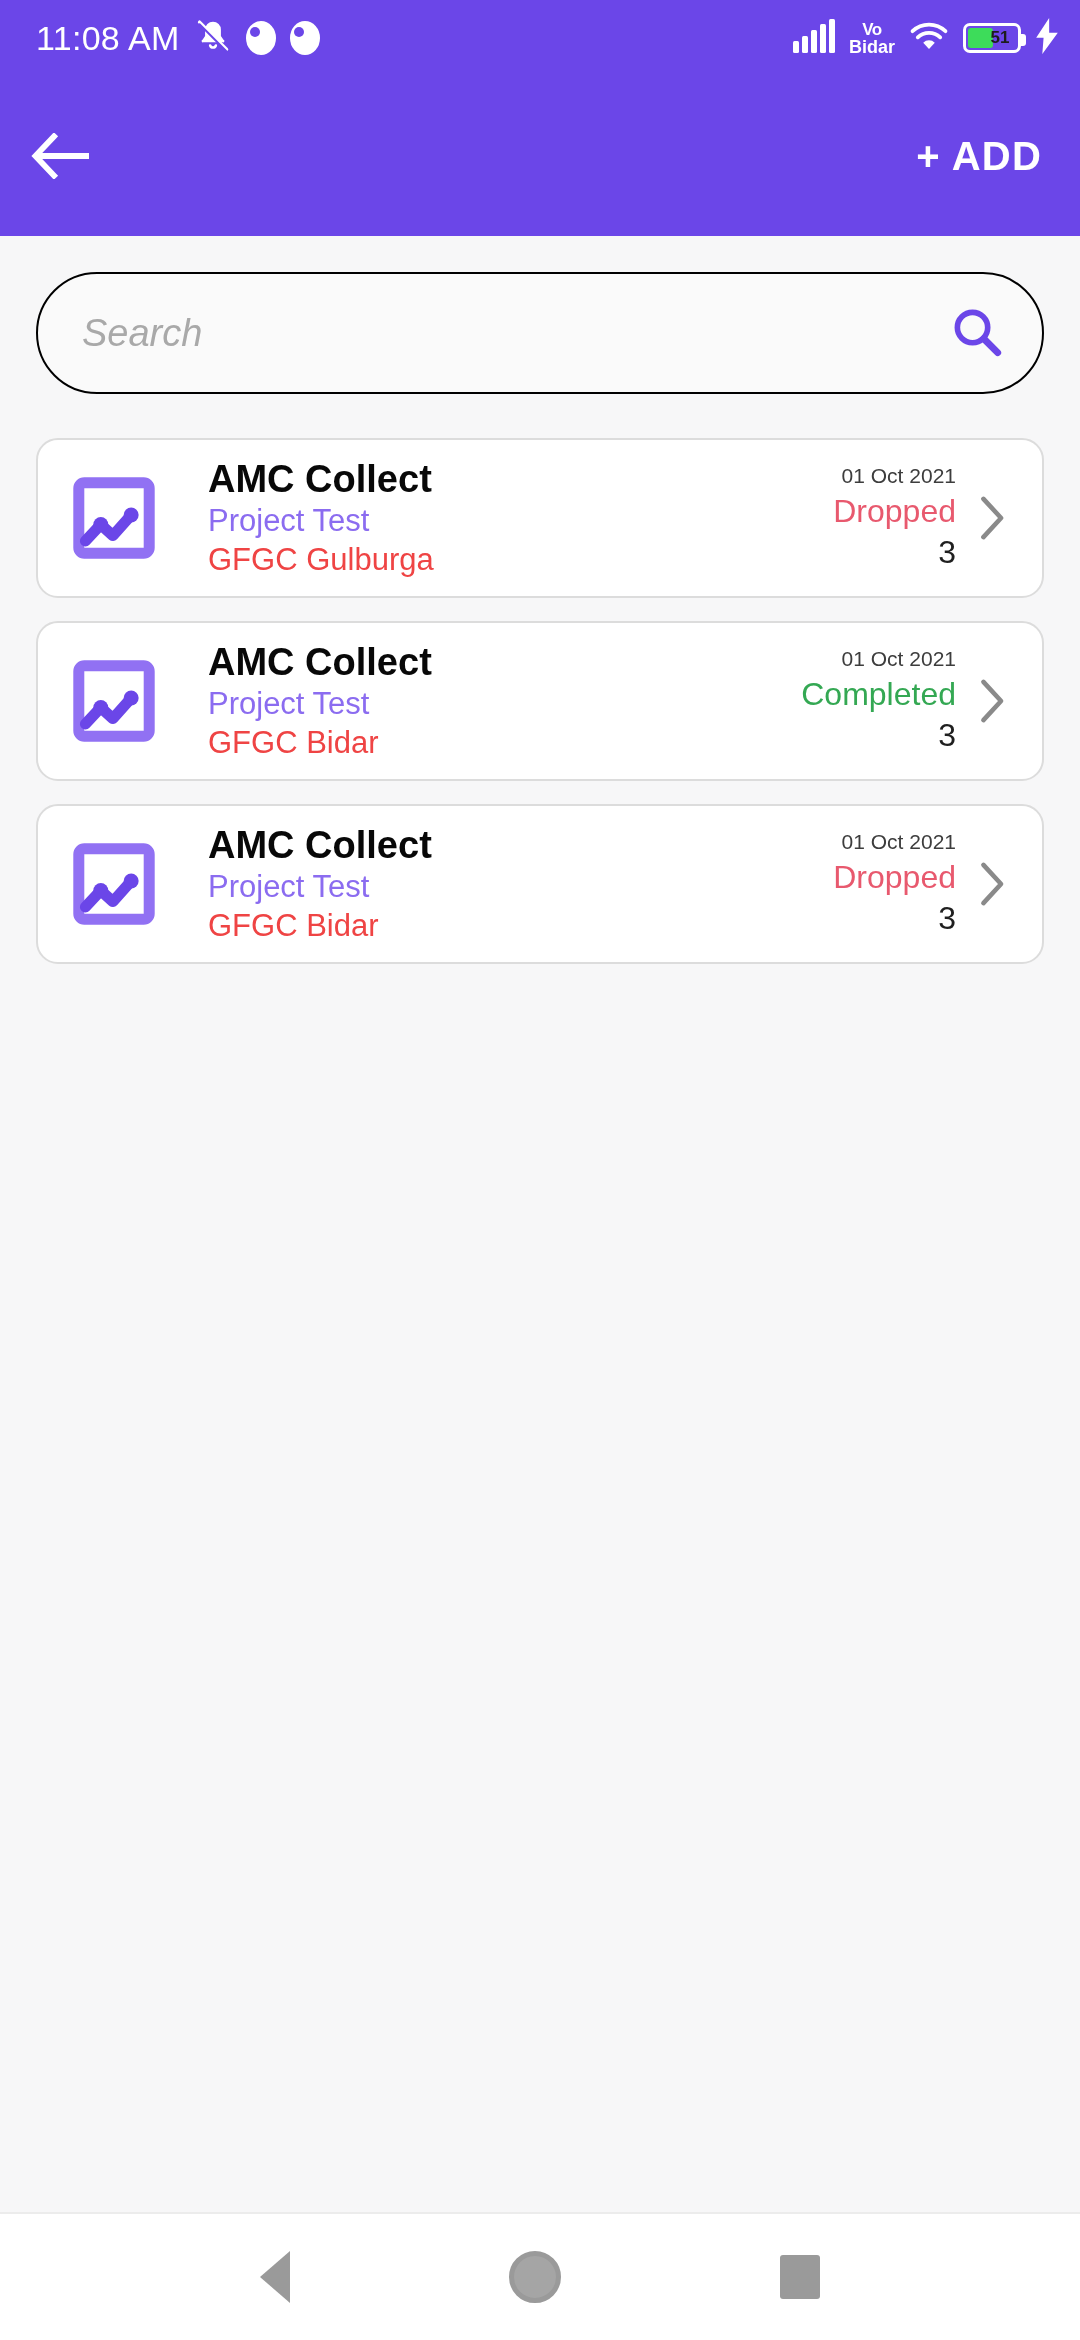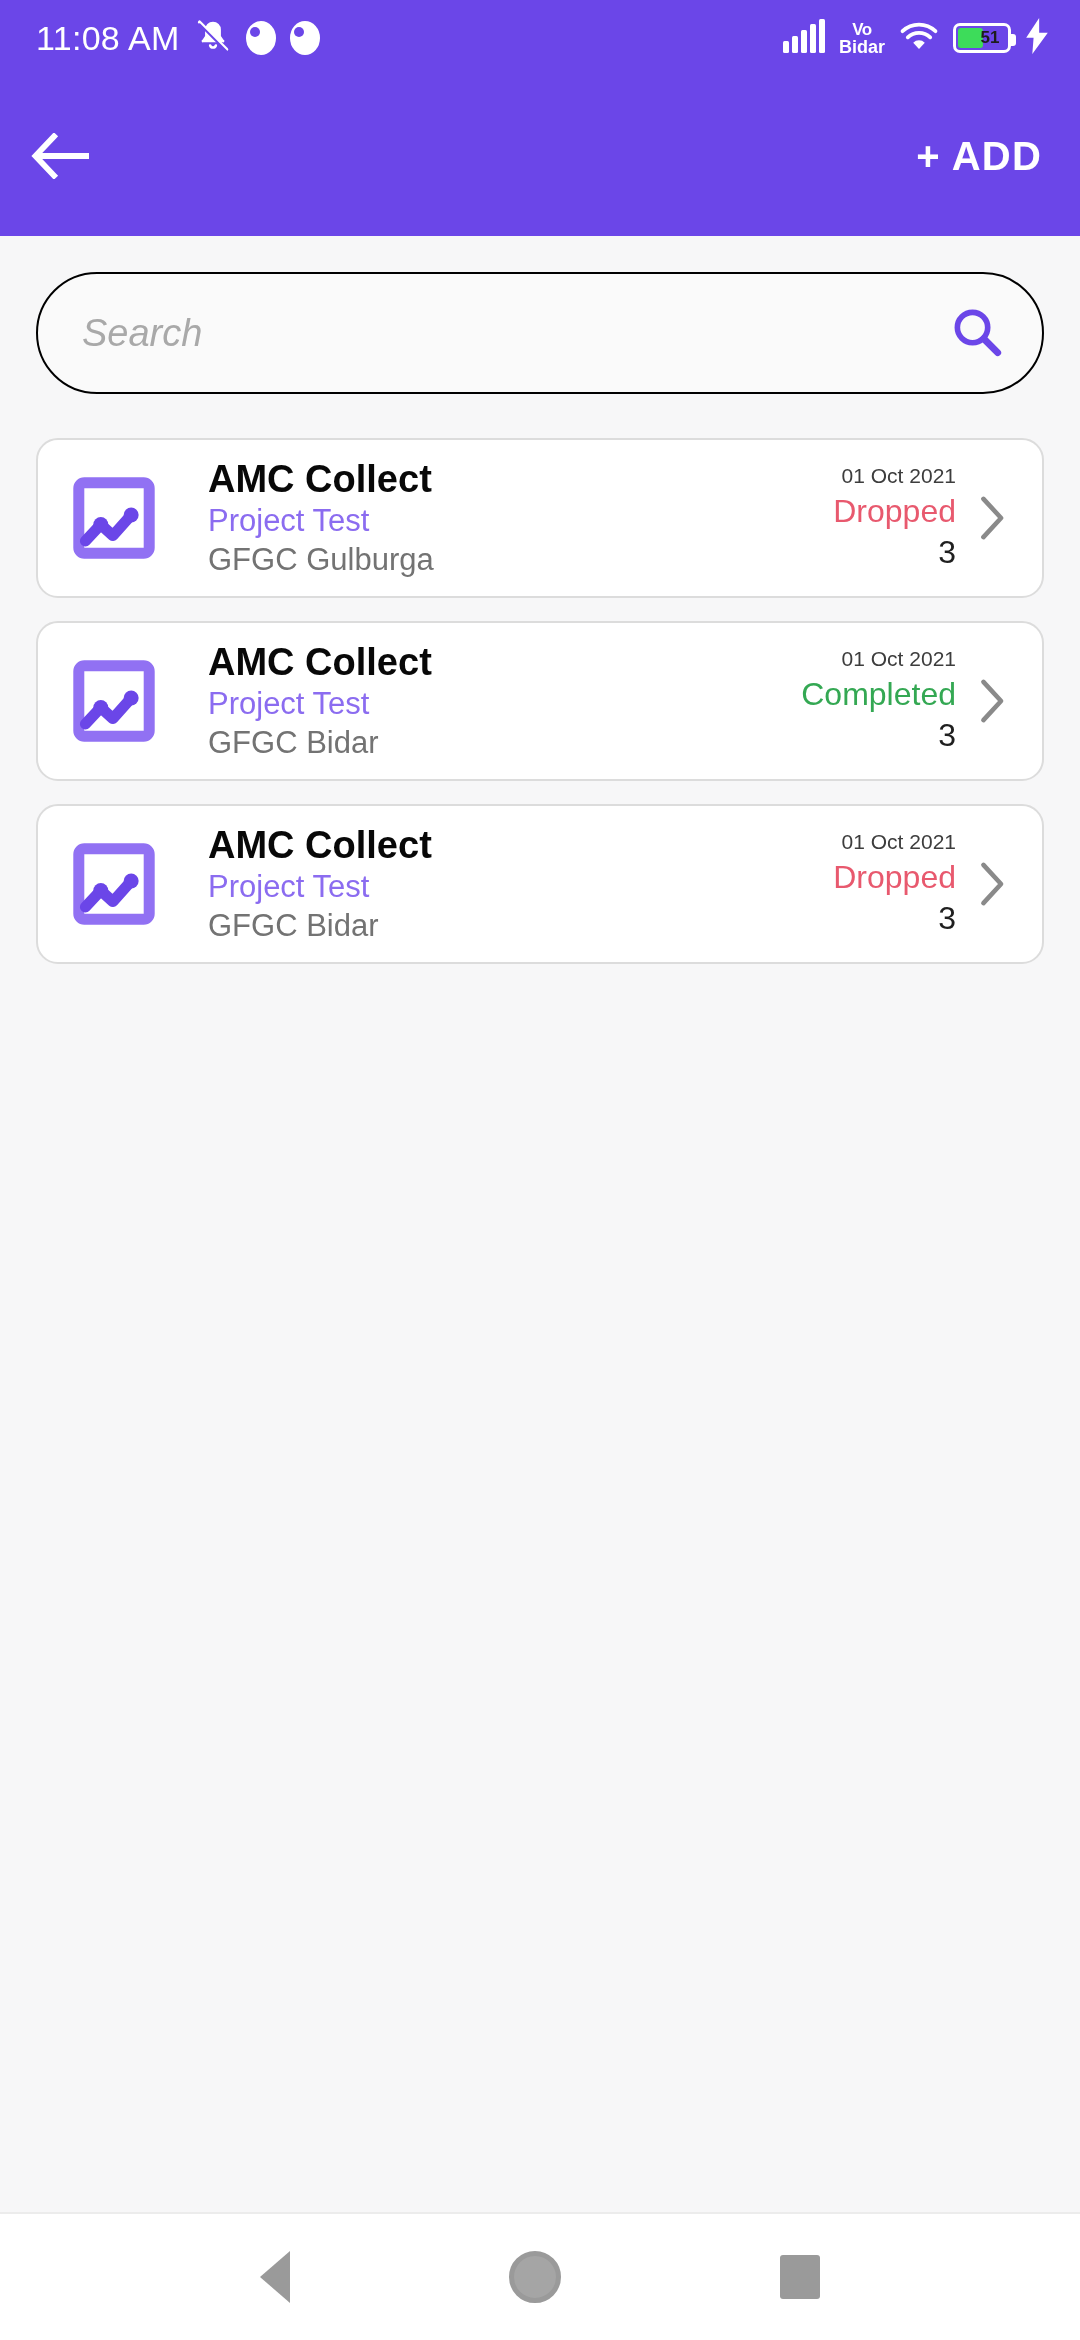--- a/index.html
+++ b/index.html
@@ -8,21 +8,21 @@
     background:#f7f7f8;
     font-family:"Liberation Sans", sans-serif;
     overflow:hidden;
   }
   .phone { position:relative; width:1080px; height:2340px; background:#f7f7f8; display:flex; flex-direction:column; }
 
   
   .statusbar {
     height:76px; background:#6B46E8; color:#fff;
     display:flex; align-items:center; justify-content:space-between;
-    padding:0 30px 0 36px; flex:0 0 auto;
+    padding:0 20px 0 36px; flex:0 0 auto;
   }
   .sb-left { display:flex; align-items:center; gap:14px; }
   .sb-clock { font-size:34px; font-weight:400; letter-spacing:.3px; }
   .sb-right { display:flex; align-items:center; gap:13px; }
   .ic { display:block; }
 
   .dot-ic { width:30px; height:34px; border-radius:50%; background:#fff; position:relative; overflow:hidden; }
   .dot-ic::after { content:""; position:absolute; left:4px; top:6px; width:10px; height:10px; border-radius:50%; background:#6B46E8; }
 
   .vowifi { display:flex; flex-direction:column; align-items:center; line-height:1; font-size:17px; font-weight:700; }
@@ -57,21 +57,21 @@
   
   .cards { margin-top:44px; display:flex; flex-direction:column; gap:23px; }
   .card {
     background:#fff; border:2px solid #dcdcdc; border-radius:22px;
     height:160px; display:flex; align-items:center; padding:0 26px 0 30px;
   }
   .card-icon { flex:0 0 auto; width:92px; height:92px; display:flex; align-items:center; justify-content:center; margin-right:22px; }
   .card-main { flex:1 1 auto; min-width:0; display:flex; flex-direction:column; justify-content:center; gap:3px; padding-left:26px; }
   .c-title { font-size:38px; font-weight:700; color:#080808; line-height:1.12; }
   .c-sub   { font-size:31px; color:#8B6CF0; line-height:1.12; }
-  .c-loc   { font-size:31px; color:#737373; line-height:1.16; }
+  .c-loc   { font-size:31px; color:#ef4444; line-height:1.16; }
   .card-right { flex:0 0 auto; display:flex; flex-direction:column; align-items:flex-end; justify-content:center; gap:4px; margin-right:14px; }
   .c-date  { font-size:21px; color:#3d3d3d; line-height:1.18; }
   .c-status{ font-size:32px; line-height:1.18; font-weight:400; }
   .c-count { font-size:32px; color:#1f1f1f; line-height:1.18; }
   .chev { flex:0 0 auto; width:46px; display:flex; align-items:center; justify-content:center; }
 
   
   .navbar {
     flex:0 0 auto; height:128px; background:#fff; border-top:2px solid #ececec;
     display:flex; align-items:center; justify-content:space-around; padding:0 150px;

